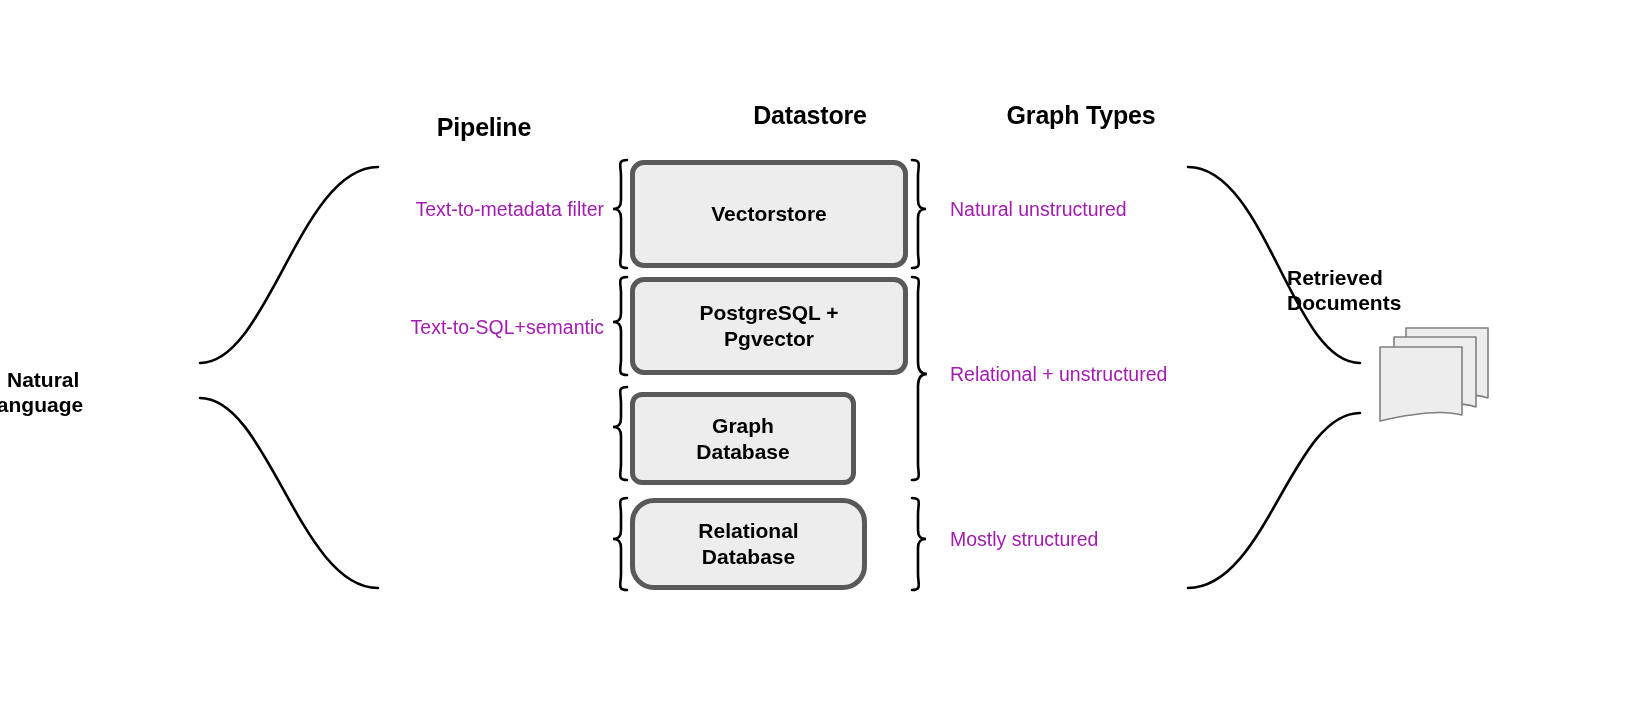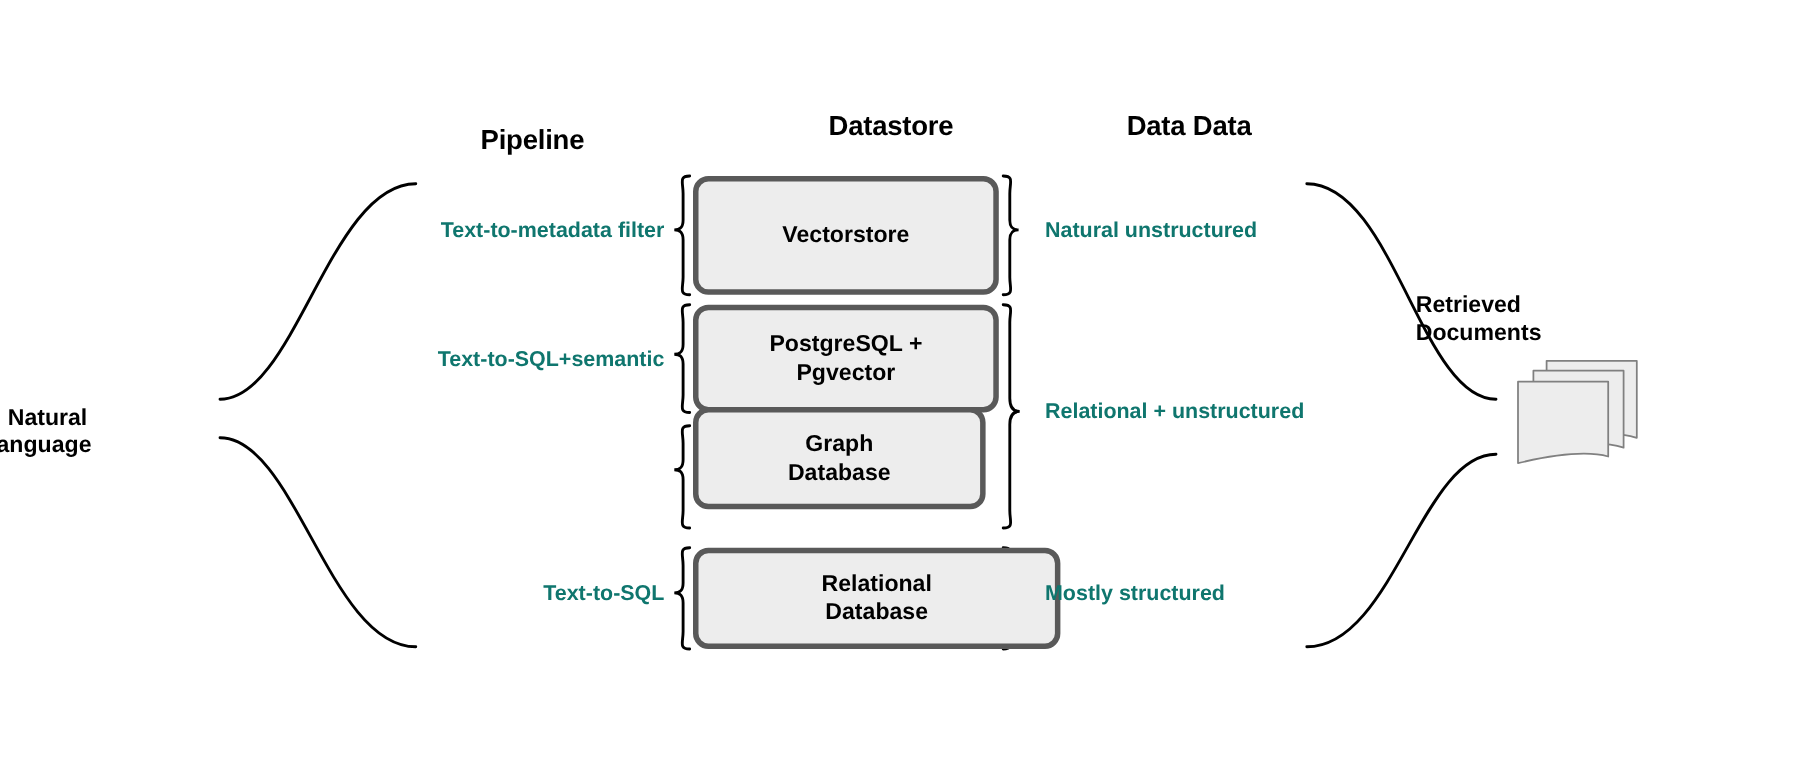--- a/index.html
+++ b/index.html
@@ -28,23 +28,23 @@
   .col-header {
     position: absolute;
     font-weight: bold;
     font-size: 25px;
     color: #000000;
     white-space: nowrap;
     letter-spacing: -0.2px;
   }
   .side-label {
     position: absolute;
-    font-weight: bold;
+    font-weight: normal;
     font-size: 19.5px;
-    color: #0f766e;
+    color: #a21caf;
     white-space: nowrap;
     line-height: 1.2;
   }
   .pipeline-label {
     text-align: right;
   }
   .datatype-label {
     text-align: left;
   }
   .ds-box {
@@ -83,21 +83,21 @@
 
 <div id="canvas">
 
   <div class="col-header" style="left:484px; top:113px; transform:translateX(-50%);">
     <span>Pipeline</span>
   </div>
   <div class="col-header" style="left:762px; top:101px; transform:translateX(-50%);margin-left:48px;">
     <span>Datastore</span>
   </div>
   <div class="col-header" style="left:1081px; top:101px; transform:translateX(-50%);">
-    <span>Data Data</span>
+    <span>Graph Types</span>
   </div>
 
   <svg class="svg-layer" viewBox="0 0 1639 713" xmlns="http://www.w3.org/2000/svg">
 
     <path d="M 200 363 C 268 363, 300 167, 378 167" fill="none" stroke="#000000" stroke-width="2.6" stroke-linecap="round"></path>
     <path d="M 200 398 C 268 398, 300 588, 378 588" fill="none" stroke="#000000" stroke-width="2.6" stroke-linecap="round"></path>
 
     <path d="M 1188 167 C 1266 167, 1292 363, 1360 363" fill="none" stroke="#000000" stroke-width="2.6" stroke-linecap="round"></path>
     <path d="M 1188 588 C 1266 588, 1292 413, 1360 413" fill="none" stroke="#000000" stroke-width="2.6" stroke-linecap="round"></path>
 
@@ -126,36 +126,33 @@
     <span style="white-space:pre-line;margin-left:16px;">Natural
 language</span>
   </div>
 
   <div class="side-label pipeline-label" style="right:1035px; top:198px; width:420px;">
     <span>Text-to-metadata filter</span>
   </div>
   <div class="side-label pipeline-label" style="right:1035px; top:316px; width:420px;">
     <span>Text-to-SQL+semantic</span>
   </div>
-  <div class="side-label pipeline-label" style="right:1035px; top:528px; width:420px;">
-    <span>Text-to-SQL</span>
-  </div>
 
   <div class="ds-box" style="left:630px; top:277px; width:278px; height:98px;">
     <div class="ds-box-label">PostgreSQL +
 Pgvector</div>
   </div>
   <div class="ds-box" style="left:630px; top:160px; width:278px; height:108px;">
     <div class="ds-box-label">Vectorstore</div>
   </div>
-  <div class="ds-box" style="left:630px; top:370px; width:266px; height:93px;">
+  <div class="ds-box" style="left:630px; top:392px; width:226px; height:93px;border-radius:12px;">
     <div class="ds-box-label">Graph
 Database</div>
   </div>
-  <div class="ds-box" style="left:630px; top:498px; width:334px; height:92px;">
+  <div class="ds-box" style="left:630px; top:498px; width:237px; height:92px;border-radius:24px;">
     <div class="ds-box-label">Relational
 Database</div>
   </div>
 
   <div class="side-label datatype-label" style="left:950px; top:198px;">
     <span>Natural unstructured</span>
   </div>
   <div class="side-label datatype-label" style="left:950px; top:363px;">
     <span>Relational + unstructured</span>
   </div>

